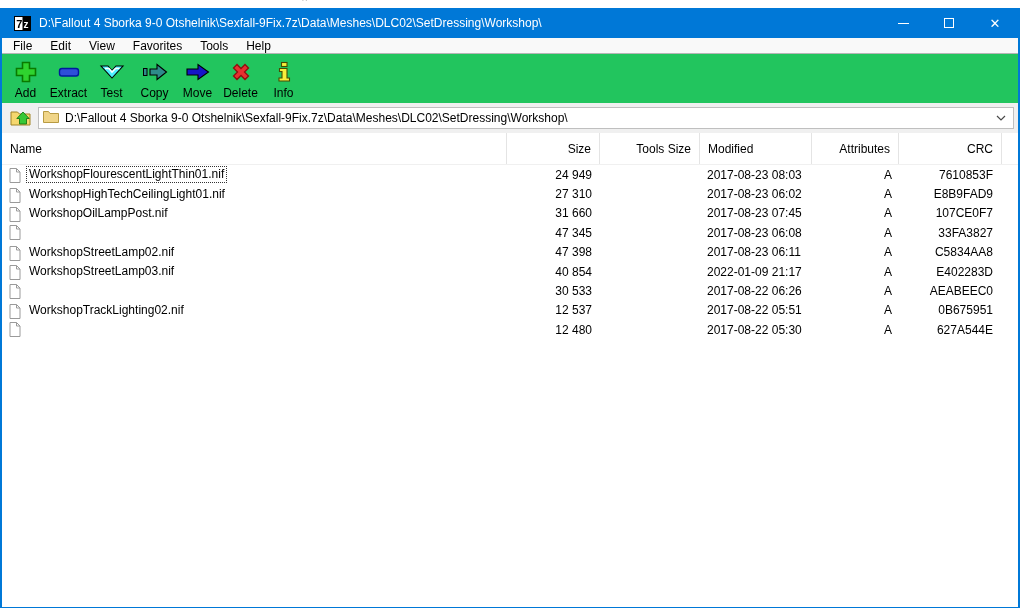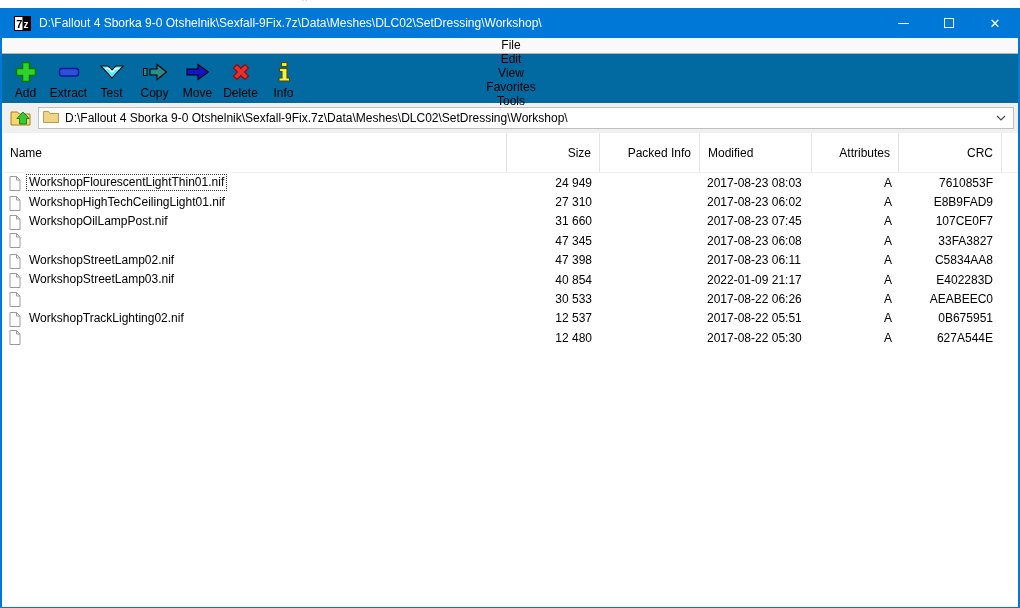--- a/index.html
+++ b/index.html
@@ -34,26 +34,25 @@
   .win-controls { display:flex; height:30px; }
   .win-btn { width:46px; height:30px; display:flex; align-items:center; justify-content:center; color:#fff; cursor:default; }
   .min-glyph { display:inline-block; width:11px; height:1px; background:#fff; }
   .max-glyph { display:inline-block; width:10px; height:10px; border:1px solid #fff; }
   .close-glyph { font-size:13px; line-height:1; }
 
   
   .menubar {
     height:16px; background:#f9f9f9; display:flex; align-items:center; padding-left:2px;
     border-bottom:1px solid #b5b5b5;
-    flex-direction:column;
   }
   .menu-item { padding:0 9px; height:16px; display:flex; align-items:center; }
 
   
-  .toolbar { height:49px; background:#0369a1; display:flex; align-items:flex-start; padding:3px 0 0 2px; }
+  .toolbar { height:49px; background:#22c55e; display:flex; align-items:flex-start; padding:3px 0 0 2px; }
   .tool-btn { width:43px; display:flex; flex-direction:column; align-items:center; gap:1px; padding-top:2px; }
   .tool-btn .ticon { height:26px; display:flex; align-items:center; justify-content:center; }
   .tool-btn .tlabel { font-size:12px; color:#000; }
 
   
   .addressbar { height:30px; background:#f0f0f0; display:flex; align-items:center; padding:0 4px 0 4px; }
   .up-btn { width:30px; height:24px; display:flex; align-items:center; justify-content:center; }
   .combo {
     flex:1; height:22px; background:#fff; border:1px solid #bfbfbf;
     display:flex; align-items:center; padding:0 4px 0 4px; margin-left:2px;
@@ -61,21 +60,21 @@
   .combo .path-text { flex:1; margin-left:6px; white-space:nowrap; overflow:hidden; }
   .combo .drop { width:16px; display:flex; align-items:center; justify-content:center; }
 
   
   .list-area { background:#fff; height:473px; overflow:hidden; }
   .lheader, .lrow {
     display:grid;
     grid-template-columns: 505px 93px 100px 112px 87px 103px;
     align-items:center;
   }
-  .lheader { height:40px; border-bottom:1px solid #f0f0f0; }
+  .lheader { height:32px; border-bottom:1px solid #f0f0f0; }
   .lheader .hcell { height:100%; display:flex; align-items:center; border-right:1px solid #e4e4e4; padding:0 8px; }
   .hcell.r { justify-content:flex-end; }
   .hcell.name { padding-left:8px; }
   .lrow { height:19.4px; }
   .cell { white-space:nowrap; overflow:hidden; }
   .cell.r { text-align:right; }
   .c-size { padding-right:8px; }
   .c-packed { padding-right:5px; }
   .c-mod { padding-left:7px; }
   .c-attr { padding-right:7px; }
@@ -212,21 +211,21 @@
               <path d="M1 1 L5 5 L9 1" fill="none" stroke="#4a4a4a" stroke-width="1.2"></path>
             </svg>
         </span>
       </div>
     </div>
 
     <div class="list-area">
       <div class="lheader">
           <div class="hcell name">Name</div>
           <div class="hcell r">Size</div>
-          <div class="hcell r">Packed Info</div>
+          <div class="hcell r">Tools Size</div>
           <div class="hcell ">Modified</div>
           <div class="hcell r">Attributes</div>
           <div class="hcell r">CRC</div>
         </div>
       <div id="rows">
           <div class="lrow focused">
             <div class="cell c-name">
               <span class="ficon">
                 <svg width="12" height="15" viewBox="0 0 12 15">
                   <path d="M1 0.5 h6.5 l3.5 3.5 v10.5 H1 z" fill="#fff" stroke="#9a9a9a"></path>

